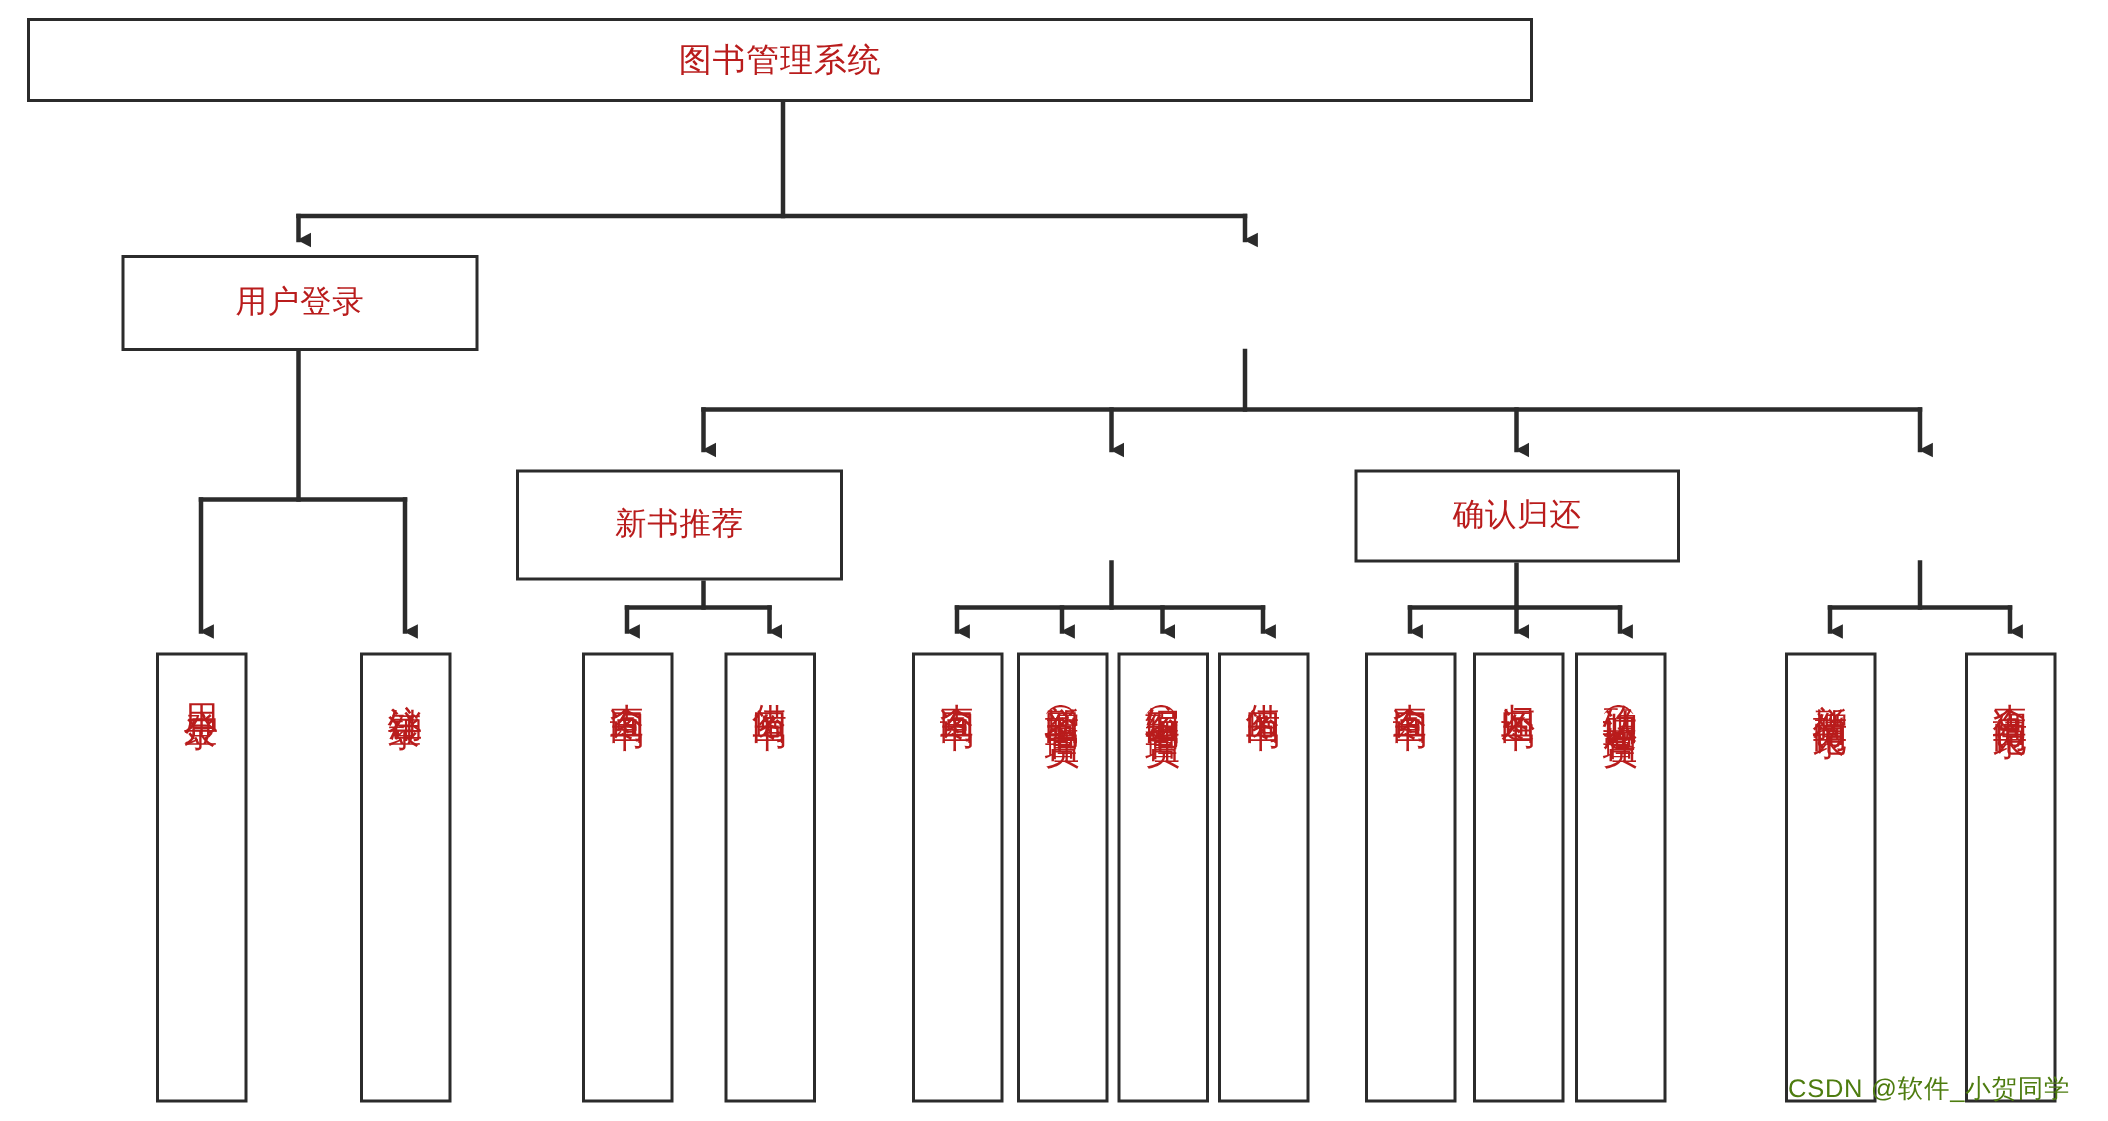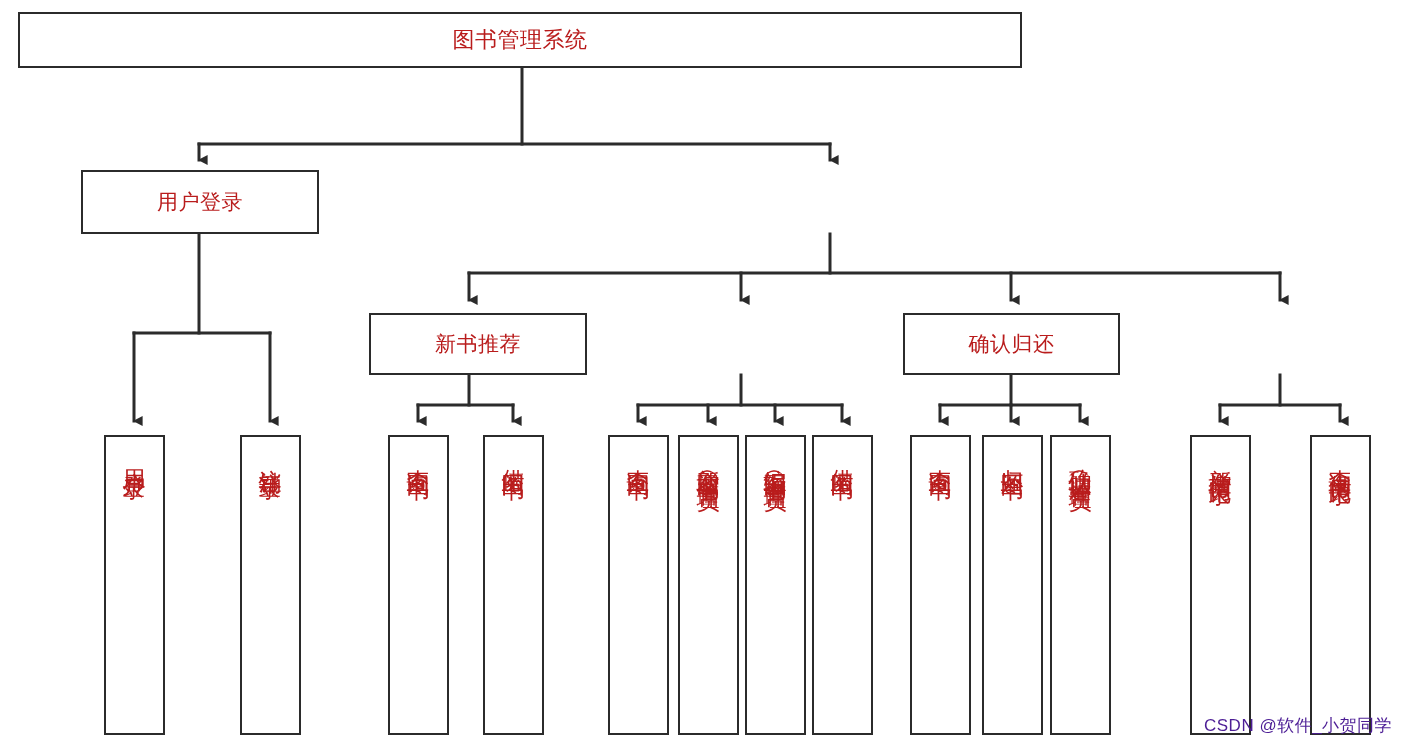--- a/index.html
+++ b/index.html
@@ -52,26 +52,25 @@
   .node.v .label{
     writing-mode:vertical-rl;
     text-orientation:upright;
     font-size:23px;
     line-height:1.05;
     letter-spacing:3px;
     max-height:100%;
   }
   .watermark{
     position:absolute;
-    color:#4c1d95;
+    color:#4d7c0f;
     font-size:17px;
     white-space:nowrap;
     z-index:3;
     letter-spacing:0.5px;
-    padding-left:12px;
   }
 </style>
 </head>
 <body>
 
 <div id="canvas">
 
   <svg id="edges" viewBox="0 0 1405 747" width="1405" height="747">
     <defs>
       <marker id="arrow" markerWidth="12" markerHeight="12" refX="5.2" refY="8.6" orient="auto" markerUnits="userSpaceOnUse">
@@ -123,21 +122,21 @@
   </svg>
 
   <div class="node h root" style="left:18px;top:12px;width:1004px;height:56px;">
     <span class="label">图书管理系统</span>
   </div>
 
   <div class="node h" style="left:81px;top:170px;width:238px;height:64px;">
     <span class="label">用户登录</span>
   </div>
 
-  <div class="node h" style="left:369px;top:313px;width:218px;height:62px;">
+  <div class="node h" style="left:344px;top:313px;width:218px;height:74px;">
     <span class="label">新书推荐</span>
   </div>
   <div class="node h" style="left:903px;top:313px;width:217px;height:62px;">
     <span class="label">确认归还</span>
   </div>
 
   <div class="node v" style="left:104px;top:435px;width:61px;height:300px;">
     <span class="label">用户登录</span>
   </div>
   <div class="node v" style="left:240px;top:435px;width:61px;height:300px;">

